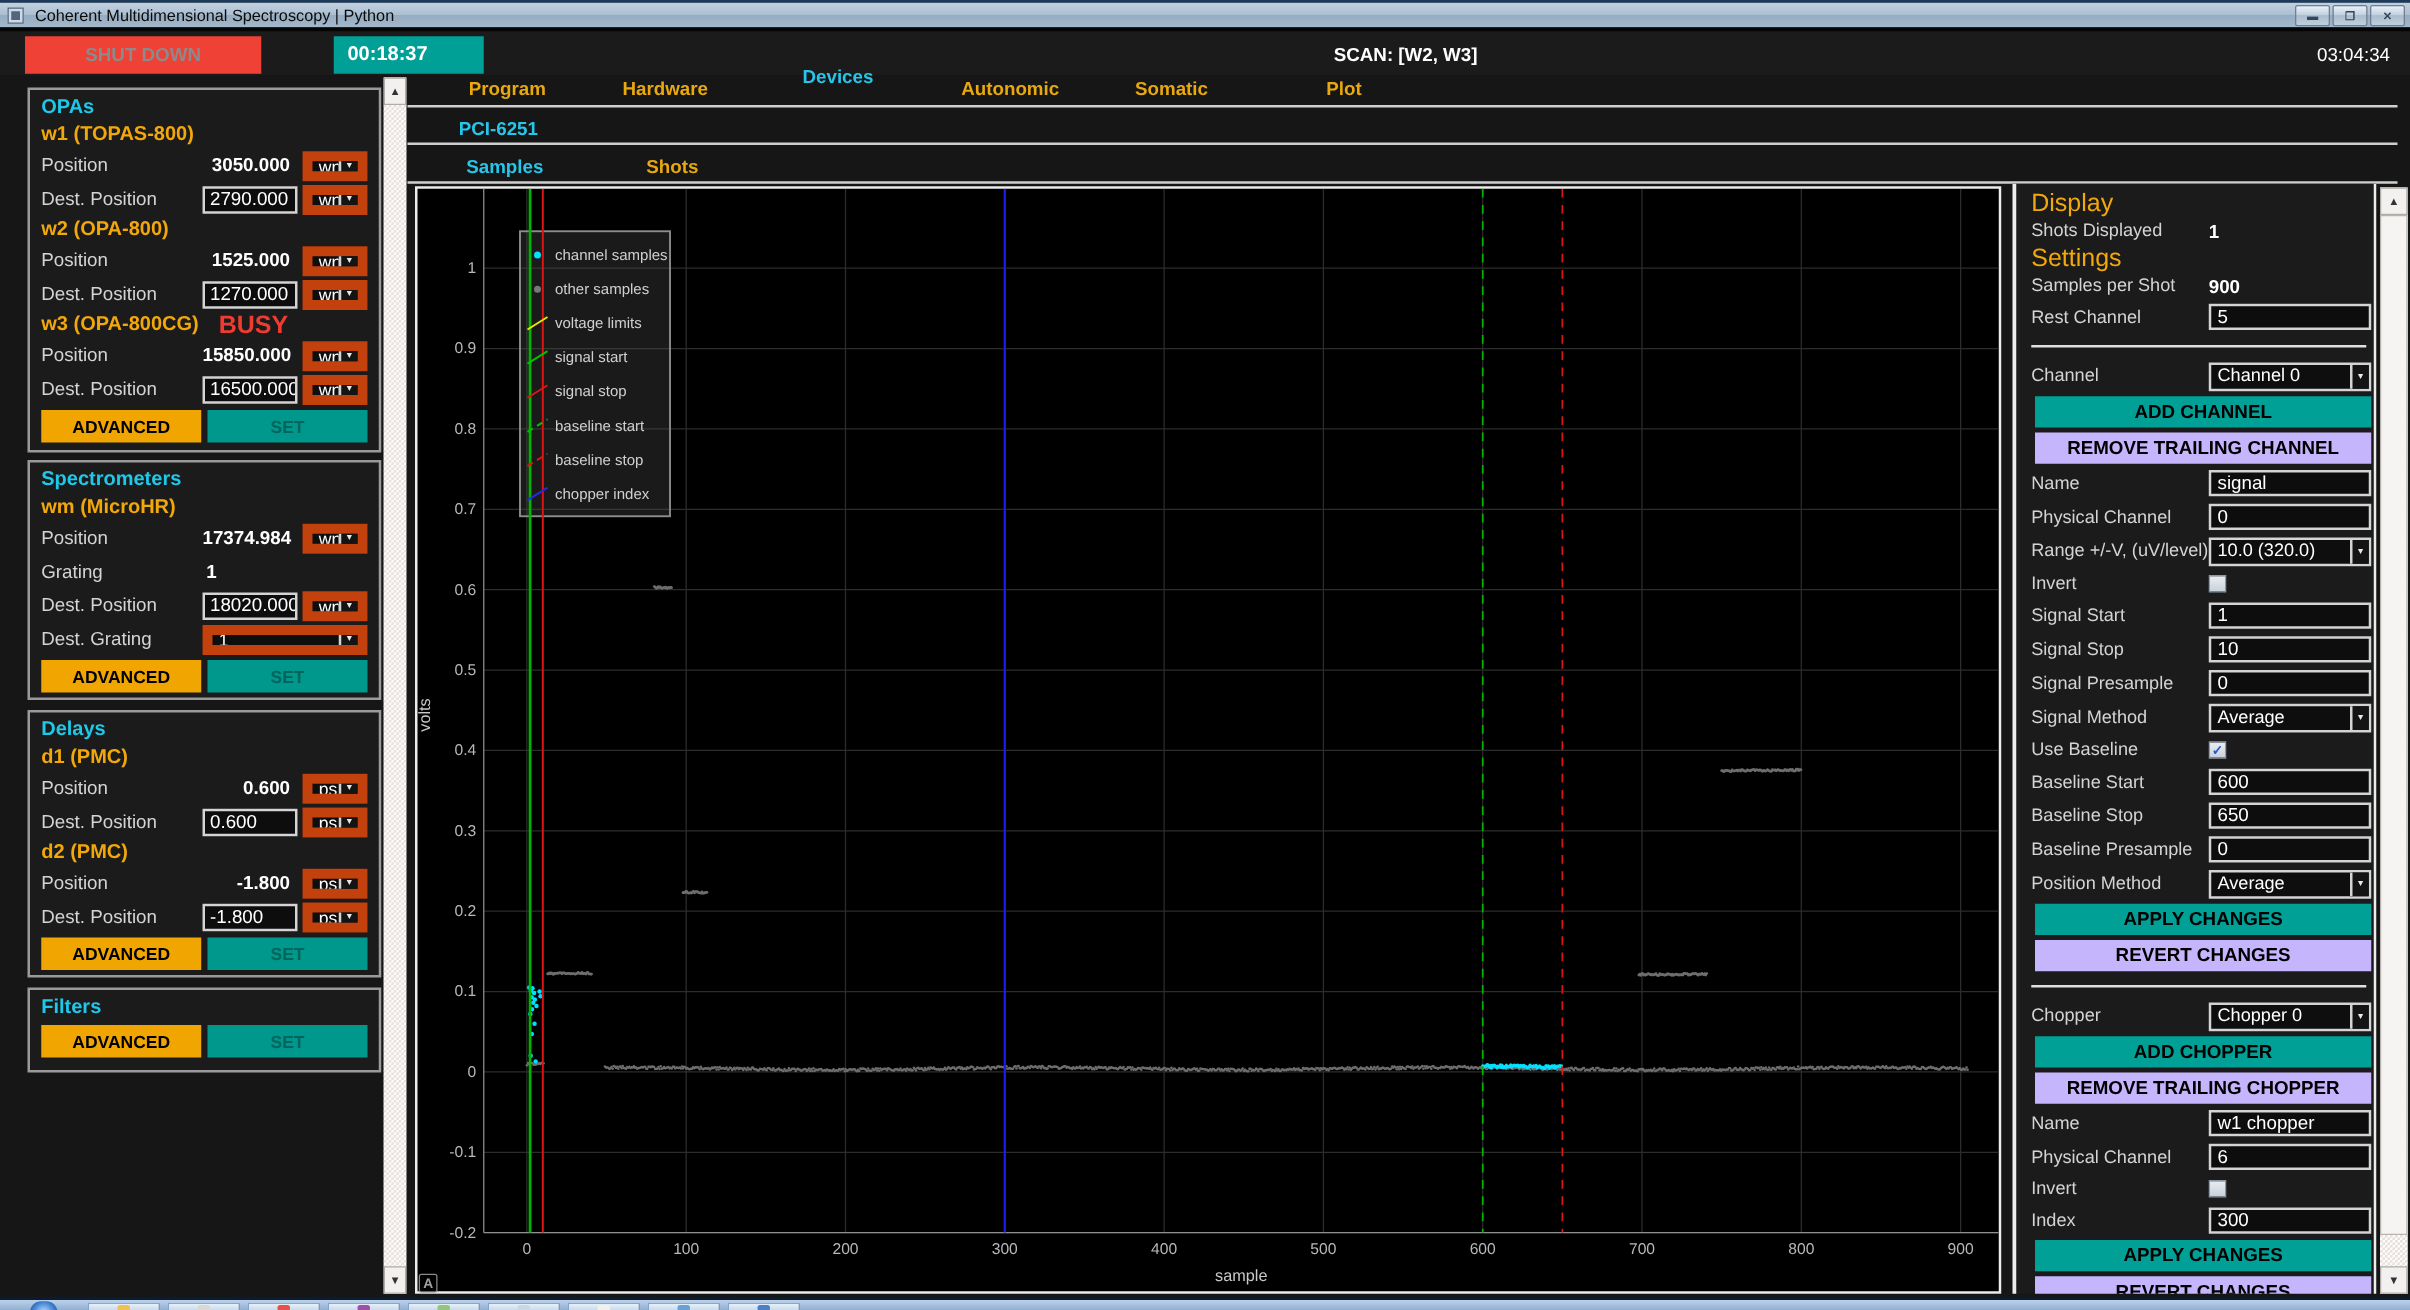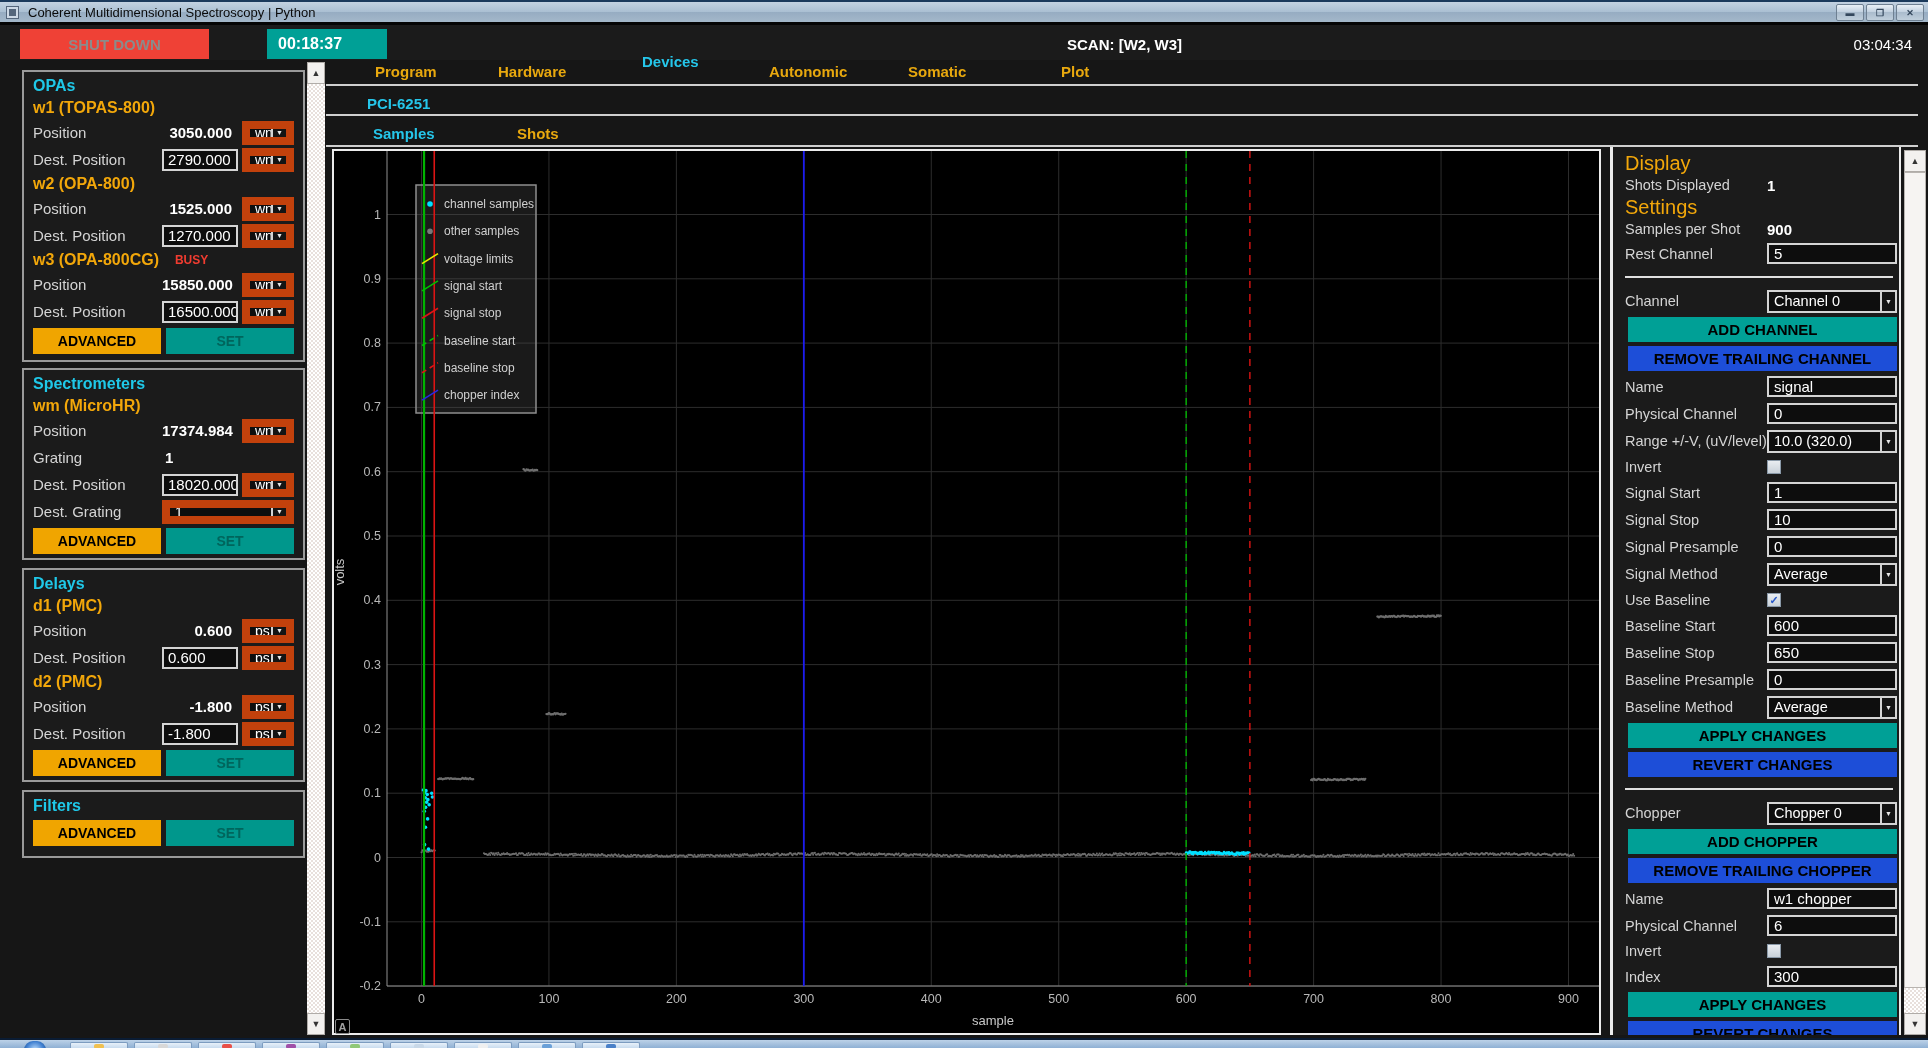--- a/index.html
+++ b/index.html
@@ -20,21 +20,21 @@
 #clock{position:absolute;right:16px;top:11px;color:#fff;font-weight:normal;font-size:15px}
 
 .tab{position:absolute;font-weight:bold;font-size:15px}
 .tab.y{color:#e8a80e}.tab.c{color:#25c6ea}
 .hline{position:absolute;left:326px;width:1592px;height:2px;background:#cfcfcf}
 
 .group{position:absolute;left:22px;width:283px;border:2px solid #9a9a9a;background:#1b1b1b;padding:3px 9px}
 .gtitle{color:#1fc8e8;font-weight:bold;font-size:16px;height:22px;line-height:22px}
 .sub{height:22px;line-height:22px;display:flex;gap:16px}
 .subtext{color:#f2a70a;font-weight:bold;font-size:16px}
-.badge{color:#f03c30;font-weight:bold;font-size:12px}
+.badge{color:#f03c30;font-weight:bold;font-size:20px}
 .lrow{height:27px;display:flex;align-items:center}
 .lrow .lbl{color:#d4d4d4;font-size:15px;flex:1}
 .lrow .val{color:#fff;font-weight:bold;font-size:15px;text-align:right;width:76px;padding-right:6px}
 .lrow .val.leftal{text-align:left;padding-left:3px}
 .ibox{width:76px;height:22px;border:2px solid #d4d4d4;background:#0d0d0d;color:#fff;font-size:15px;display:flex;align-items:center;padding-left:4px;overflow:hidden;white-space:nowrap}
 .combo{width:52px;height:24px;border:8px solid #c2410c;background:#0e0e0e;display:flex;align-items:stretch;margin-left:4px}
 .combo.wide{width:132px;margin-left:0}
 .combo .t{flex:1;padding-left:5px;color:#fff;font-size:14px;display:flex;align-items:center;overflow:hidden}
 .combo .b{width:15px;border-left:2px solid #d4d4d4;display:flex;align-items:center;justify-content:center;color:#e8e8e8;font-size:7px;background:#141414}
 .btnrow{height:26px;margin-top:3px;display:flex;gap:5px}
@@ -62,21 +62,21 @@
 .rh-button{height:29px}
 .rh-divider{height:20px;display:block;position:relative}
 .rh-divider .dline{position:absolute;left:0;right:4px;top:9px;height:2px;background:#e0e0e0}
 .rbox{width:130px;height:21px;border:2px solid #d4d4d4;background:#0d0d0d;color:#fff;font-size:15px;display:flex;align-items:center;padding-left:5px}
 .rcombo{width:130px;height:23px;border:2px solid #d4d4d4;background:#0e0e0e;display:flex;align-items:stretch}
 .rcombo .t{flex:1;padding-left:5px;color:#fff;font-size:14.5px;display:flex;align-items:center}
 .rcombo .b{width:15px;border-left:2px solid #d4d4d4;display:flex;align-items:center;justify-content:center;color:#e8e8e8;font-size:7px;background:#141414}
 .rfield{width:130px;display:flex}
 .rbtn{height:25px;width:273px;margin-left:3px;display:flex;align-items:center;justify-content:center;font-weight:bold;font-size:15px;color:#000}
 .rbtn.teal{background:#00a096}
-.rbtn.red{background:#1d4ed8}
+.rbtn.red{background:#c4b5fd}
 .chk{width:14px;height:14px;border:1px solid #8a99a8;background:linear-gradient(#e9edf1,#c9d1d9);display:flex;align-items:center;justify-content:center;font-size:11px;font-weight:bold;color:#2858c8}
 
 #taskbar{position:absolute;left:0;top:1038px;width:1928px;height:10px;background:linear-gradient(#bdd2e8,#8fb0d4);border-top:2px solid #0a1c34}
 .tbtn{position:absolute;top:2px;width:58px;height:8px;background:linear-gradient(#e8f1fa,#bcd3ea);border:1px solid #7d9cc0;border-bottom:none;border-radius:2px 2px 0 0}
 .tbtn .ticon{position:absolute;left:50%;top:1px;transform:translateX(-50%);width:10px;height:5px;border-radius:2px}
 #orb{position:absolute;left:24px;top:1px;width:22px;height:9px;background:radial-gradient(circle at 50% 100%,#bfe0ff 0%,#3f7fd0 60%,#1a4a8c 100%);border-radius:11px 11px 0 0}
 </style>
 </head>
 <body>
 
@@ -2043,21 +2043,21 @@
           <div class="rbox">650</div>
         </div>
       </div>
       <div class="rrow rh-input">
         <span class="rlbl">Baseline Presample</span>
         <div class="rfield">
           <div class="rbox">0</div>
         </div>
       </div>
       <div class="rrow rh-select">
-        <span class="rlbl">Baseline Method</span>
+        <span class="rlbl">Position Method</span>
         <div class="rfield">
           <div class="rcombo">
             <div class="t">Average</div>
             <div class="b">▼</div>
           </div>
         </div>
       </div>
       <div class="rrow rh-button">
         <div class="rbtn teal">APPLY CHANGES</div>
       </div>

